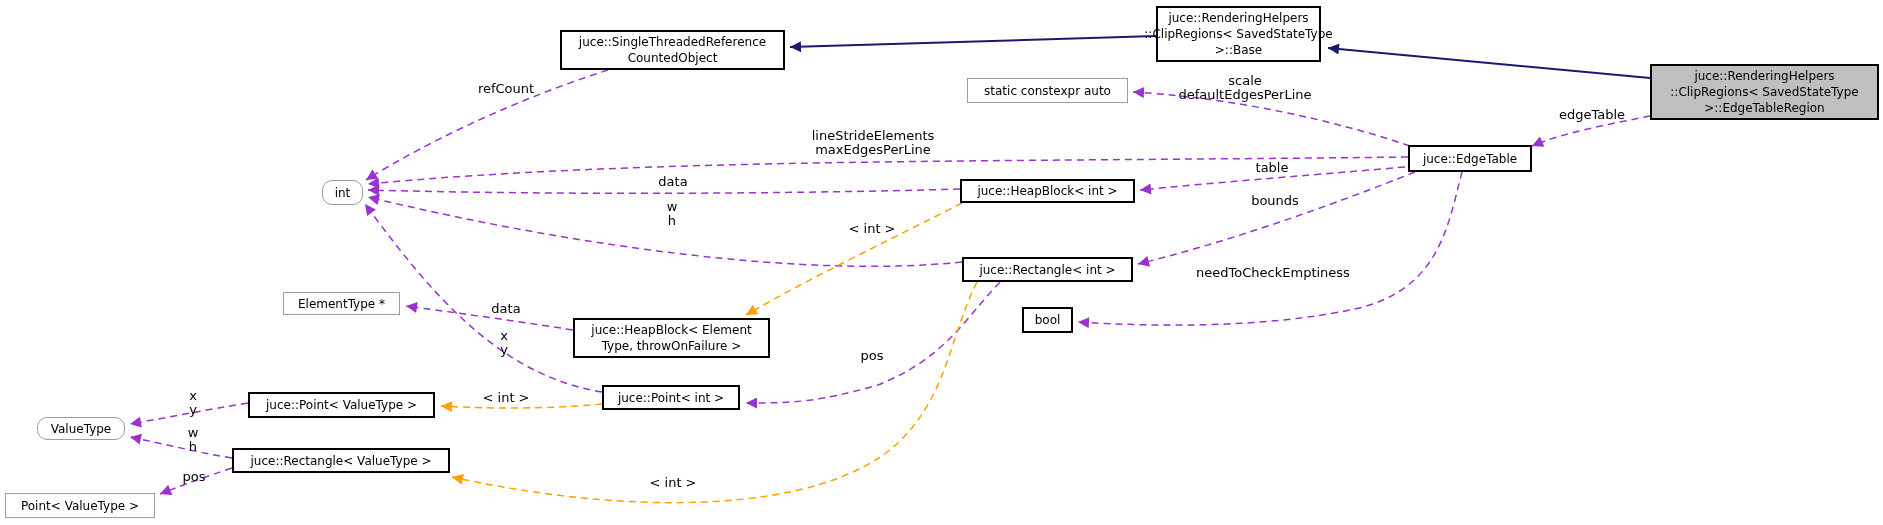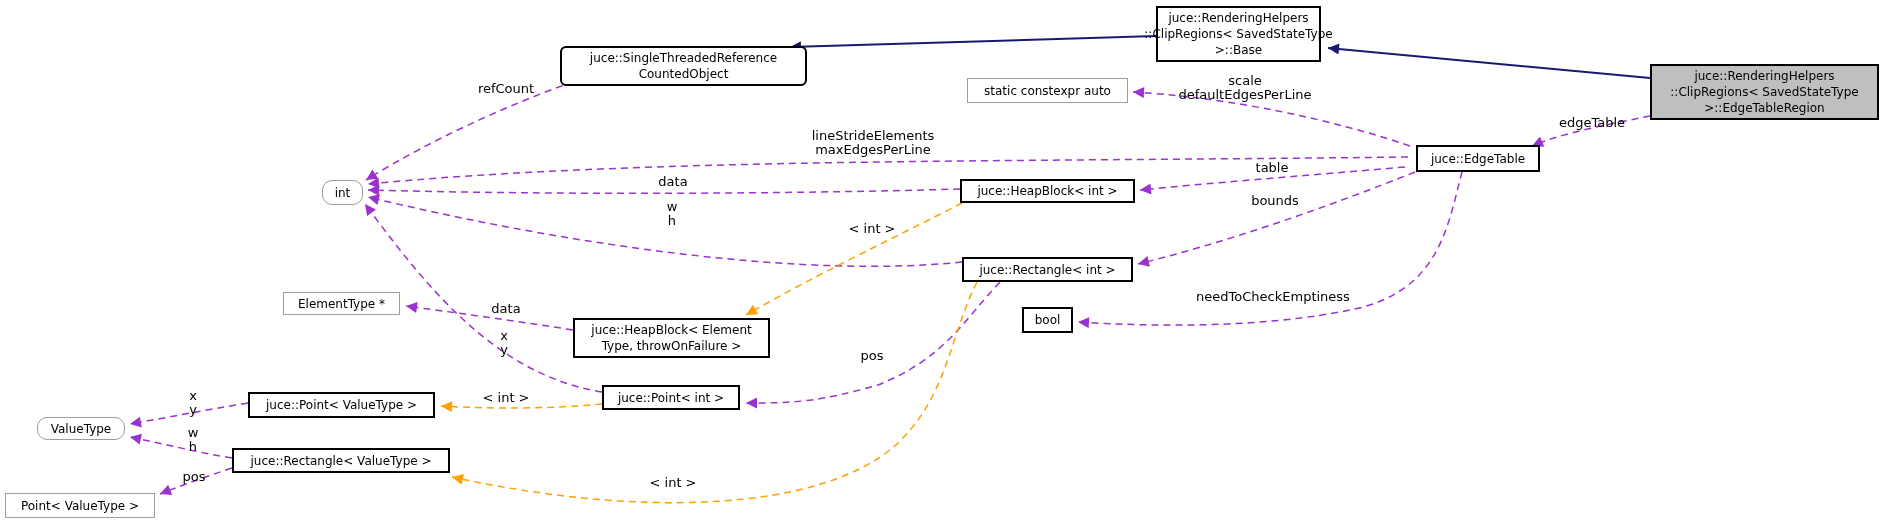--- a/index.html
+++ b/index.html
@@ -53,42 +53,42 @@
     <path class="epath purple" d="M1000,282 C962,322 945,358 878,385 C815,403 790,403 746,403" marker-end="url(#arrPurple)"></path>
     <path class="epath purple" d="M248,403 C205,410 170,417 130,424" marker-end="url(#arrPurple)"></path>
     <path class="epath purple" d="M232,458 C195,452 165,444 130,437" marker-end="url(#arrPurple)"></path>
     <path class="epath purple" d="M232,468 C205,477 185,484 160,494" marker-end="url(#arrPurple)"></path>
 
     <path class="epath orange" d="M962,203 C900,235 815,275 746,315" marker-end="url(#arrOrange)"></path>
     <path class="epath orange" d="M602,404 C550,409 490,409 441,406" marker-end="url(#arrOrange)"></path>
     <path class="epath orange" d="M977,282 C950,335 948,395 898,443 C820,515 630,516 452,477" marker-end="url(#arrOrange)"></path>
   </svg>
 
-  <div class="node" style="left:560px;top:46px;width:247px;height:40px;border-radius:6px;">
+  <div class="node" style="left:560px;top:30px;width:225px;height:40px;">
     <div>juce::SingleThreadedReference</div>
     <div>CountedObject</div>
   </div>
 
   <div class="node" style="left:1156px;top:6px;width:165px;height:56px;">
     <div>juce::RenderingHelpers</div>
     <div>::ClipRegions&lt; SavedStateType</div>
     <div>&gt;::Base</div>
   </div>
 
   <div class="node selected" style="left:1650px;top:64px;width:229px;height:56px;">
     <div>juce::RenderingHelpers</div>
     <div>::ClipRegions&lt; SavedStateType</div>
     <div>&gt;::EdgeTableRegion</div>
   </div>
 
   <div class="node gray" style="left:967px;top:78px;width:161px;height:25px;">
     <div>static constexpr auto</div>
   </div>
 
-  <div class="node" style="left:1408px;top:145px;width:124px;height:27px;margin-left:8px;">
+  <div class="node" style="left:1408px;top:145px;width:124px;height:27px;">
     <div>juce::EdgeTable</div>
   </div>
 
   <div class="node gray" style="left:322px;top:180px;width:41px;height:25px;border-radius:10px;">
     <div>int</div>
   </div>
 
   <div class="node" style="left:960px;top:179px;width:175px;height:24px;">
     <div>juce::HeapBlock&lt; int &gt;</div>
   </div>
@@ -135,24 +135,24 @@
   <div class="elabel" style="left:1245px;top:74px;">
     <div>scale</div>
     <div>defaultEdgesPerLine</div>
   </div>
 
   <div class="elabel" style="left:873px;top:129px;">
     <div>lineStrideElements</div>
     <div>maxEdgesPerLine</div>
   </div>
 
-  <div class="elabel" style="left:1592px;top:116px;">edgeTable</div>
+  <div class="elabel" style="left:1592px;top:108px;">edgeTable</div>
   <div class="elabel" style="left:1272px;top:161px;">table</div>
   <div class="elabel" style="left:1275px;top:194px;">bounds</div>
-  <div class="elabel" style="left:1273px;top:266px;margin-top:24px;">needToCheckEmptiness</div>
+  <div class="elabel" style="left:1273px;top:266px;">needToCheckEmptiness</div>
 
   <div class="elabel" style="left:673px;top:175px;">data</div>
 
   <div class="elabel" style="left:672px;top:200px;">
     <div>w</div>
     <div>h</div>
   </div>
 
   <div class="elabel" style="left:872px;top:222px;">&lt; int &gt;</div>
 

